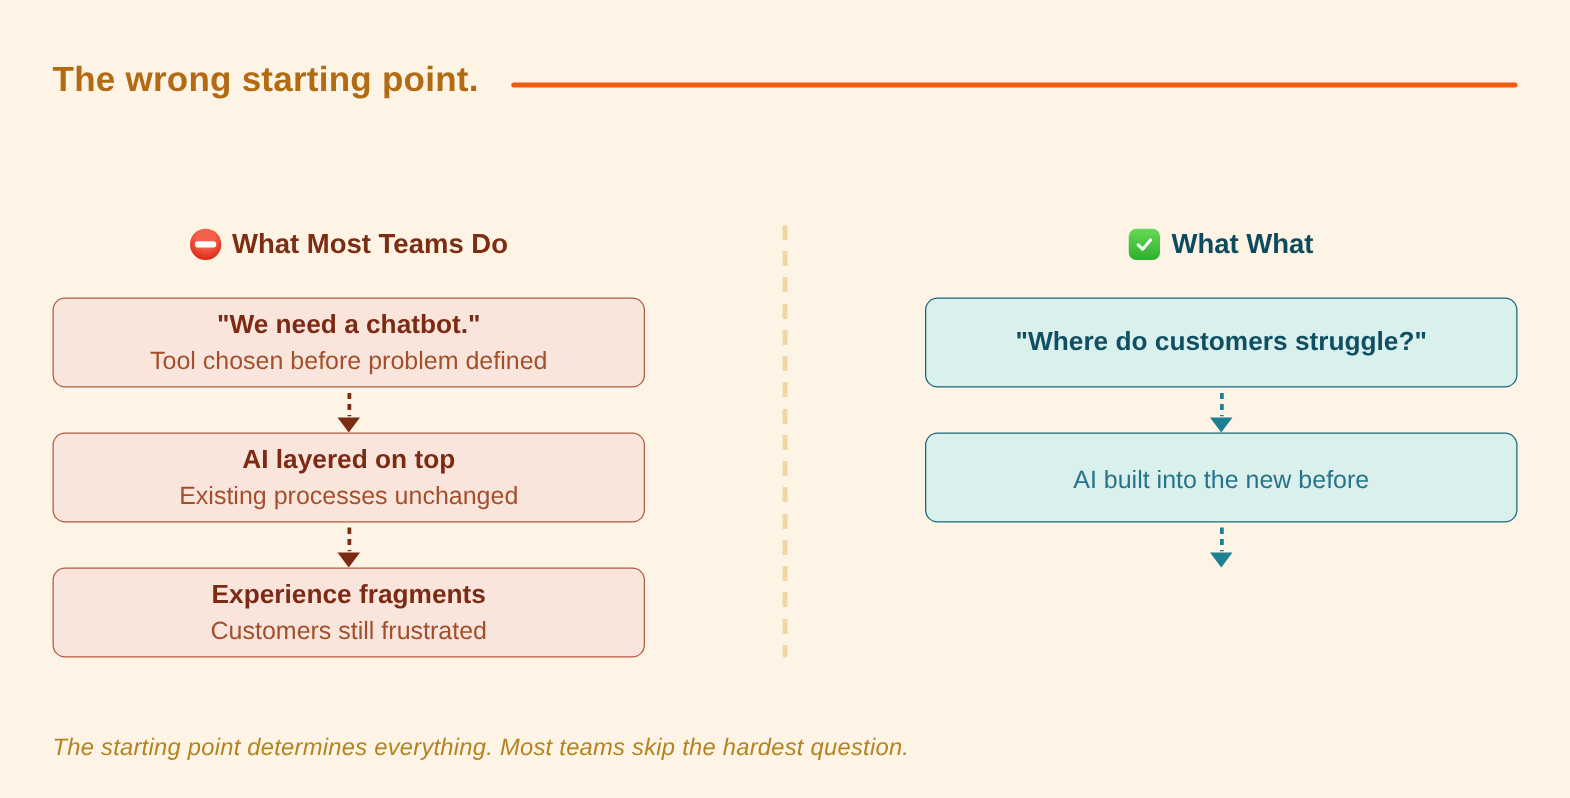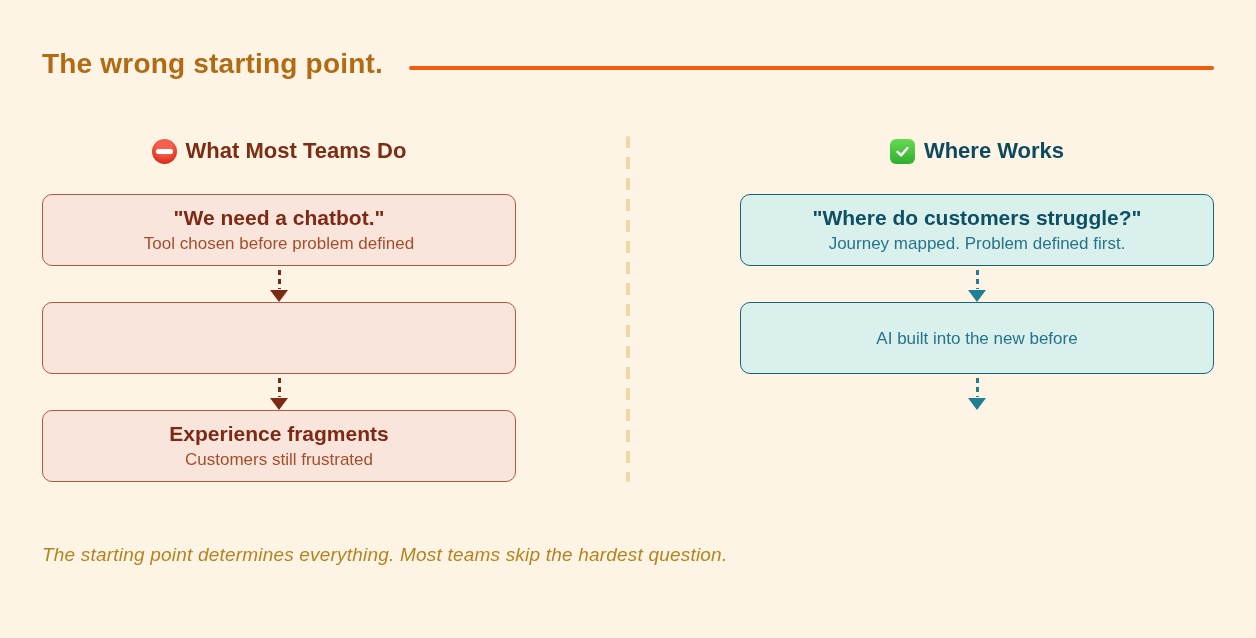--- a/index.html
+++ b/index.html
@@ -19,21 +19,21 @@
   }
   .rule {
     flex: 1; height: 4px; background: #f15c0c;
     border-radius: 2px; margin-left: 26px; margin-top: 8px;
   }
 
   
   .columns {
     display: grid;
     grid-template-columns: 474px 1fr 474px;
-    margin-top: 56px;
+    margin-top: 100px;
   }
   .col { display: flex; flex-direction: column; }
   .col-heading {
     display: flex; align-items: center; justify-content: center;
     gap: 9px; font-size: 22px; font-weight: bold;
     margin-bottom: 28px; height: 30px;
   }
   .left .col-heading { color: #7c2d12; }
   .right .col-heading { color: #0d4a5e; }
 
@@ -60,21 +60,21 @@
     height: 72px; border-radius: 10px;
     display: flex; flex-direction: column;
     align-items: center; justify-content: center;
     text-align: center; padding: 6px 14px;
   }
   .left .box  { background: #fae5dd; border: 1.5px solid #b25a41; }
   .right .box { background: #d9f0ec; border: 1.5px solid #16667a; }
   .box-title { font-size: 21px; font-weight: bold; line-height: 1.25; }
   .left .box-title  { color: #7d2a14; }
   .right .box-title { color: #0e4f63; }
-  .box-sub { font-size: 17px; margin-top: 3px; line-height: 1.2; }
+  .box-sub { font-size: 20px; margin-top: 3px; line-height: 1.2; }
   .left .box-sub  { color: #a34f2b; }
   .right .box-sub { color: #27748a; }
 
   
   .arrow {
     height: 36px; display: flex; flex-direction: column;
     align-items: center; justify-content: center; padding-top: 3px;
   }
   .arrow .stem {
     width: 3px; height: 19px;
@@ -128,20 +128,22 @@
         <div class="box-title">"We need a chatbot."</div>
         <div class="box-sub">Tool chosen before problem defined</div>
       </div>
 
       <div class="arrow">
         <span class="stem"></span>
         <span class="head"></span>
       </div>
 
       <div class="box">
+        <div class="box-title">AI layered on top</div>
+        <div class="box-sub">Existing processes unchanged</div>
       </div>
 
       <div class="arrow">
         <span class="stem"></span>
         <span class="head"></span>
       </div>
 
       <div class="box">
         <div class="box-title">Experience fragments</div>
         <div class="box-sub">Customers still frustrated</div>
@@ -152,26 +154,25 @@
       <div class="divider"></div>
     </div>
 
     <section class="col right">
       <div class="col-heading">
         <span class="icon-check">
           <svg viewBox="0 0 24 24">
               <path d="M5 12.5l5 5 9-10.5" stroke="#ffffff" stroke-width="3.4" fill="none" stroke-linecap="round" stroke-linejoin="round"></path>
             </svg>
         </span>
-        <span>Where Works</span>
+        <span>What What</span>
       </div>
 
       <div class="box">
         <div class="box-title">"Where do customers struggle?"</div>
-        <div class="box-sub">Journey mapped. Problem defined first.</div>
       </div>
 
       <div class="arrow">
         <span class="stem"></span>
         <span class="head"></span>
       </div>
 
       <div class="box">
         <div class="box-sub">AI built into the new before</div>
       </div>

